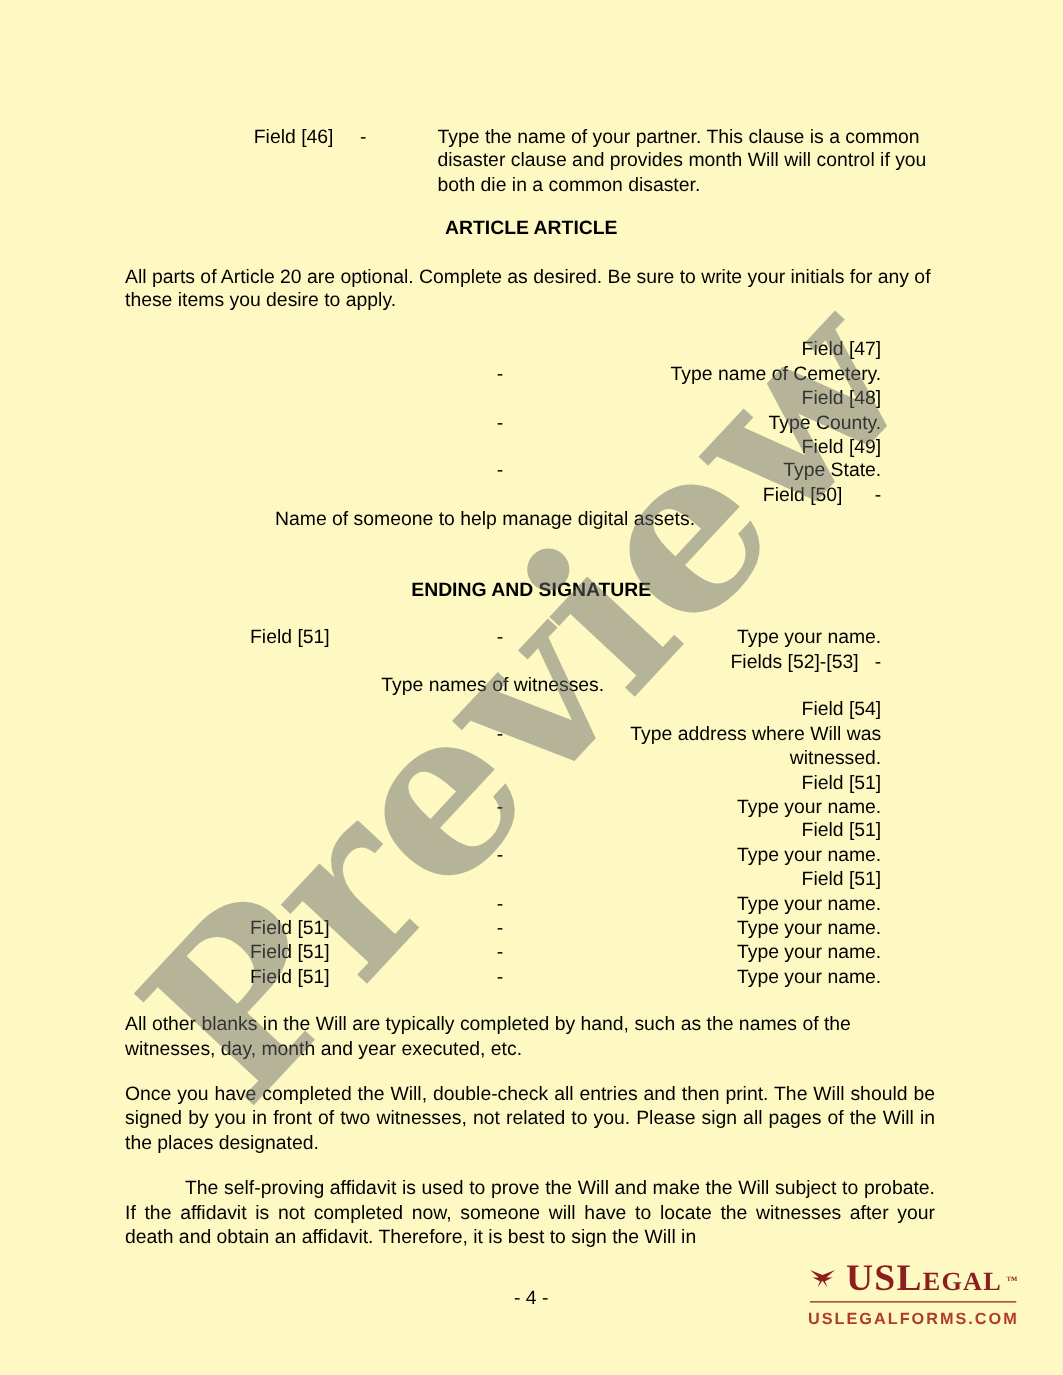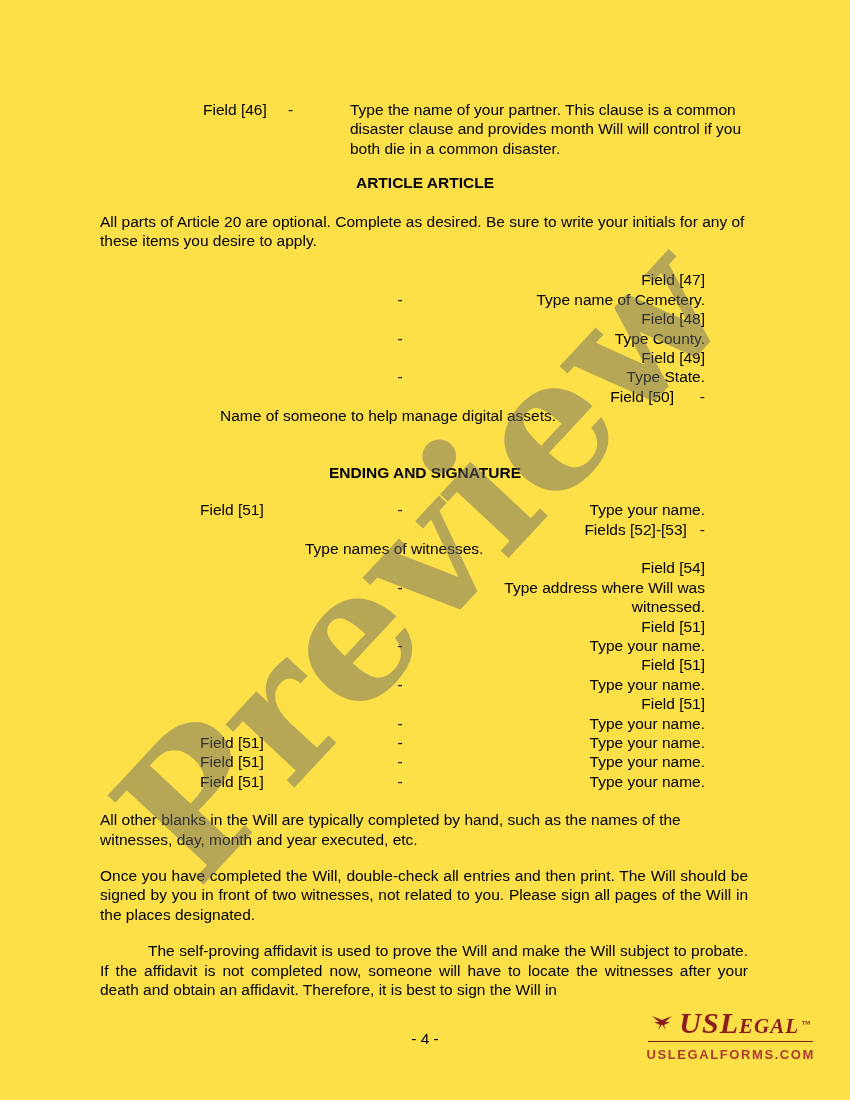--- a/index.html
+++ b/index.html
@@ -1,20 +1,20 @@
 <!DOCTYPE html>
 <html><head>
 <meta charset="utf-8">
 <style>
   html,body { margin:0; padding:0; background:#e8e8e8; }
   .page {
     position:relative;
     width:850px; height:1100px;
     margin:0 auto;
-    background:#fde047;
+    background:#fef9c3;
     overflow:hidden;
     font-family:"Liberation Sans", sans-serif;
     font-size:15.5px;
     line-height:19.4px;
     color:#000;
   }
 
   
   .intro-row { display:flex; padding:100px 104px 0 203px; }
   .intro-label { width:85px; flex:none; }
@@ -64,28 +64,27 @@
   }
 
   .logo {
     position:absolute;
     right:35px; bottom:36px;
     text-align:center;
     color:#8e1d1e;
     z-index:6;
   }
   .logo-main {
-    display:flex; align-items:center; justify-content:center;
+    display:flex; align-items:center; justify-content:space-between;
     font-family:"Liberation Serif", serif;
     font-weight:bold;
     font-size:30px;
     line-height:30px;
     letter-spacing:1px;
     font-variant:small-caps;
-    font-style:italic;
   }
   .logo-eagle { margin-right:5px; display:inline-flex; }
   .logo-tm { font-size:9px; vertical-align:super; margin-left:2px; align-self:flex-start; margin-top:2px; font-variant:normal; }
   .logo-rule { height:1px; background:#8e1d1e; margin:2px 2px 3px 2px; }
   .logo-sub {
     font-size:13px;
     font-weight:bold;
     letter-spacing:1.6px;
     color:#b03a2e;
     font-family:Liberation Sans, sans-serif;

